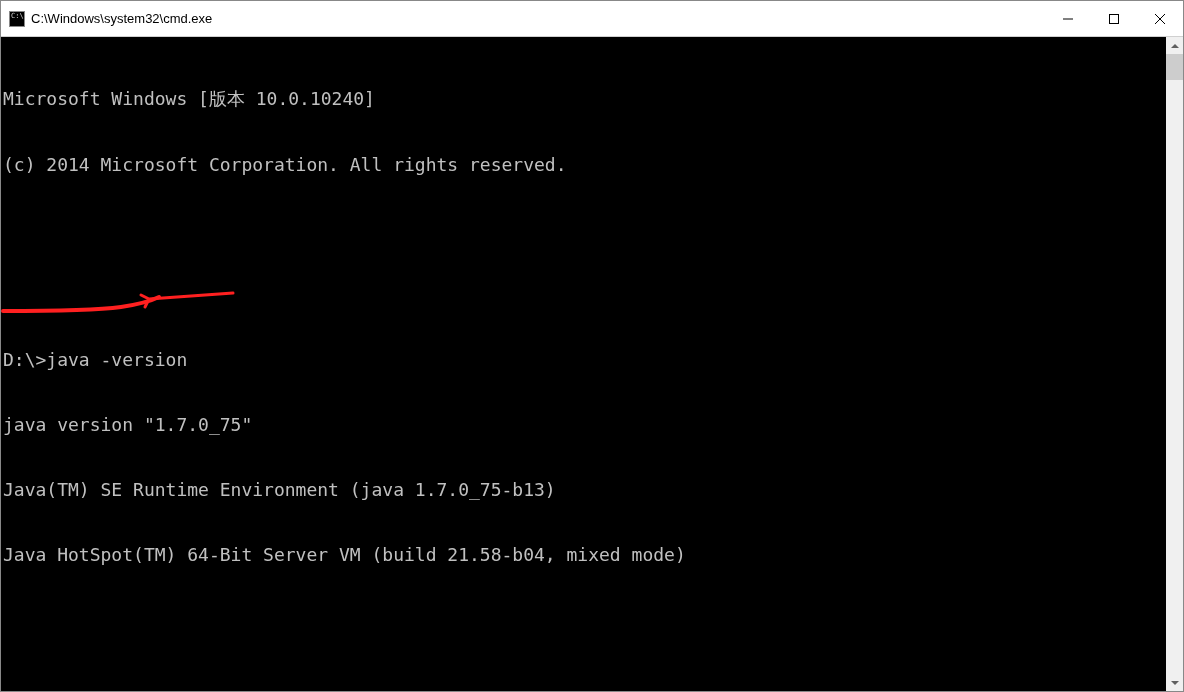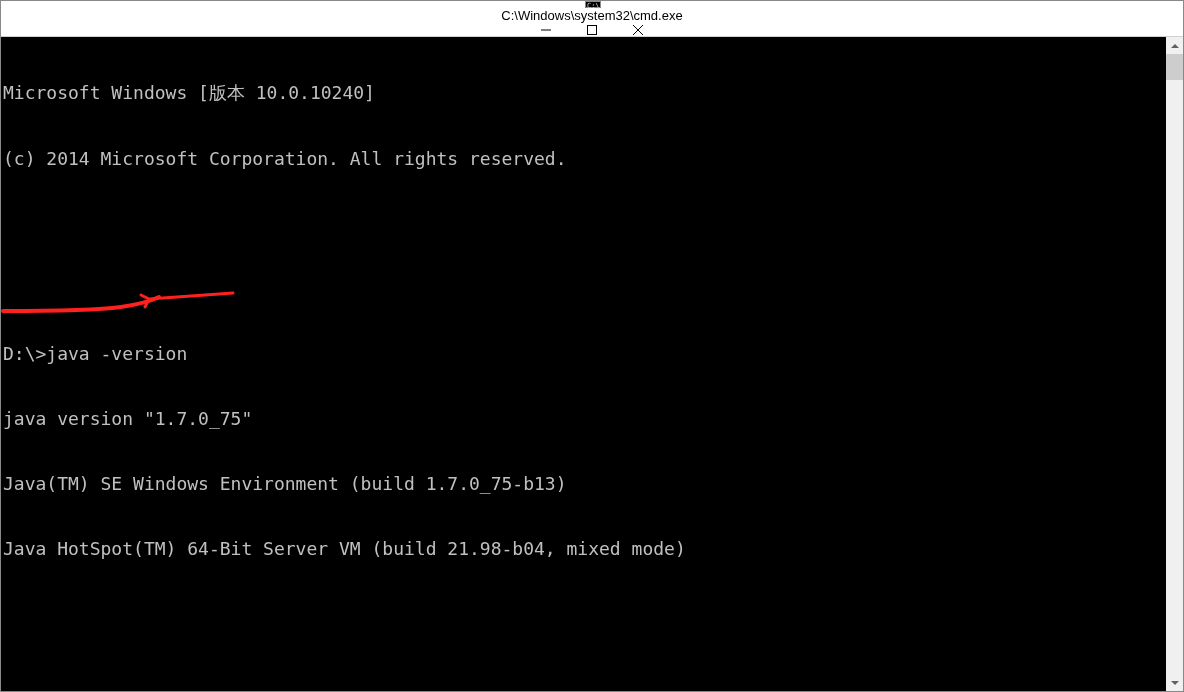--- a/index.html
+++ b/index.html
@@ -10,21 +10,20 @@
       font-family: "Segoe UI", Tahoma, sans-serif;
       overflow: hidden;
       border: 1px solid #888;
     }
     .titlebar {
       height: 36px;
       background: #ffffff;
       display: flex;
       align-items: center;
       border-bottom: 1px solid #d0d0d0;
-      flex-direction: column;
     }
     .titlebar-icon {
       width: 16px;
       height: 16px;
       margin-left: 8px;
       margin-right: 6px;
       background: #000;
       border: 1px solid #888;
       position: relative;
       display: inline-block;
@@ -63,21 +62,21 @@
       height: calc(692px - 36px - 2px);
       background: #000;
     }
     .terminal {
       flex: 1;
       background: #000;
       color: #c0c0c0;
       font-family: "NSimSun", "SimSun", Consolas, monospace;
       font-size: 18px;
       line-height: 21.7px;
-      padding: 2px 2px;
+      padding: 8px 2px;
       white-space: pre;
       position: relative;
       overflow: hidden;
     }
     .scrollbar {
       width: 17px;
       background: #f0f0f0;
       position: relative;
     }
     .scrollbar-up, .scrollbar-down {
@@ -146,22 +145,22 @@
 </div>
 
 <div class="terminal-area">
   <div class="terminal">
     <div>Microsoft Windows [版本 10.0.10240]</div>
     <div>(c) 2014 Microsoft Corporation. All rights reserved.</div>
     <div>&nbsp;</div>
     <div>&nbsp;</div>
     <div>D:\&gt;java -version</div>
     <div>java version "1.7.0_75"</div>
-    <div>Java(TM) SE Windows Environment (build 1.7.0_75-b13)</div>
-    <div>Java HotSpot(TM) 64-Bit Server VM (build 21.98-b04, mixed mode)</div>
+    <div>Java(TM) SE Runtime Environment (java 1.7.0_75-b13)</div>
+    <div>Java HotSpot(TM) 64-Bit Server VM (build 21.58-b04, mixed mode)</div>
     <div>&nbsp;</div>
     
     
     
     
 
     <svg class="annotation" style="left:0px; top:248px;" width="240" height="30" viewBox="0 0 240 30">
       <path d="M 232 8 L 148 14 L 140 10 L 148 14 L 144 22 L 148 14" stroke="#ff2020" stroke-width="3" fill="none" stroke-linecap="round" stroke-linejoin="round"></path>
       <path d="M 2 26 C 40 26, 90 26, 120 22 C 140 19, 150 16, 158 12" stroke="#ff2020" stroke-width="4" fill="none" stroke-linecap="round"></path>
     </svg>

